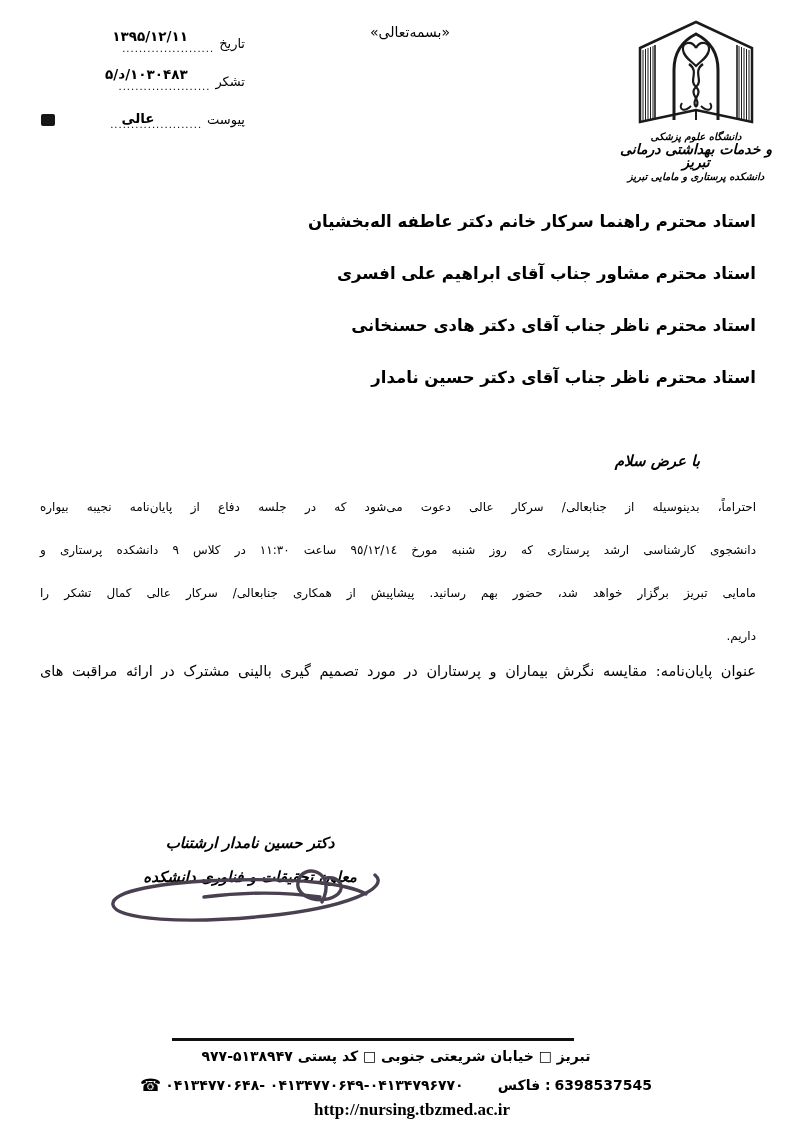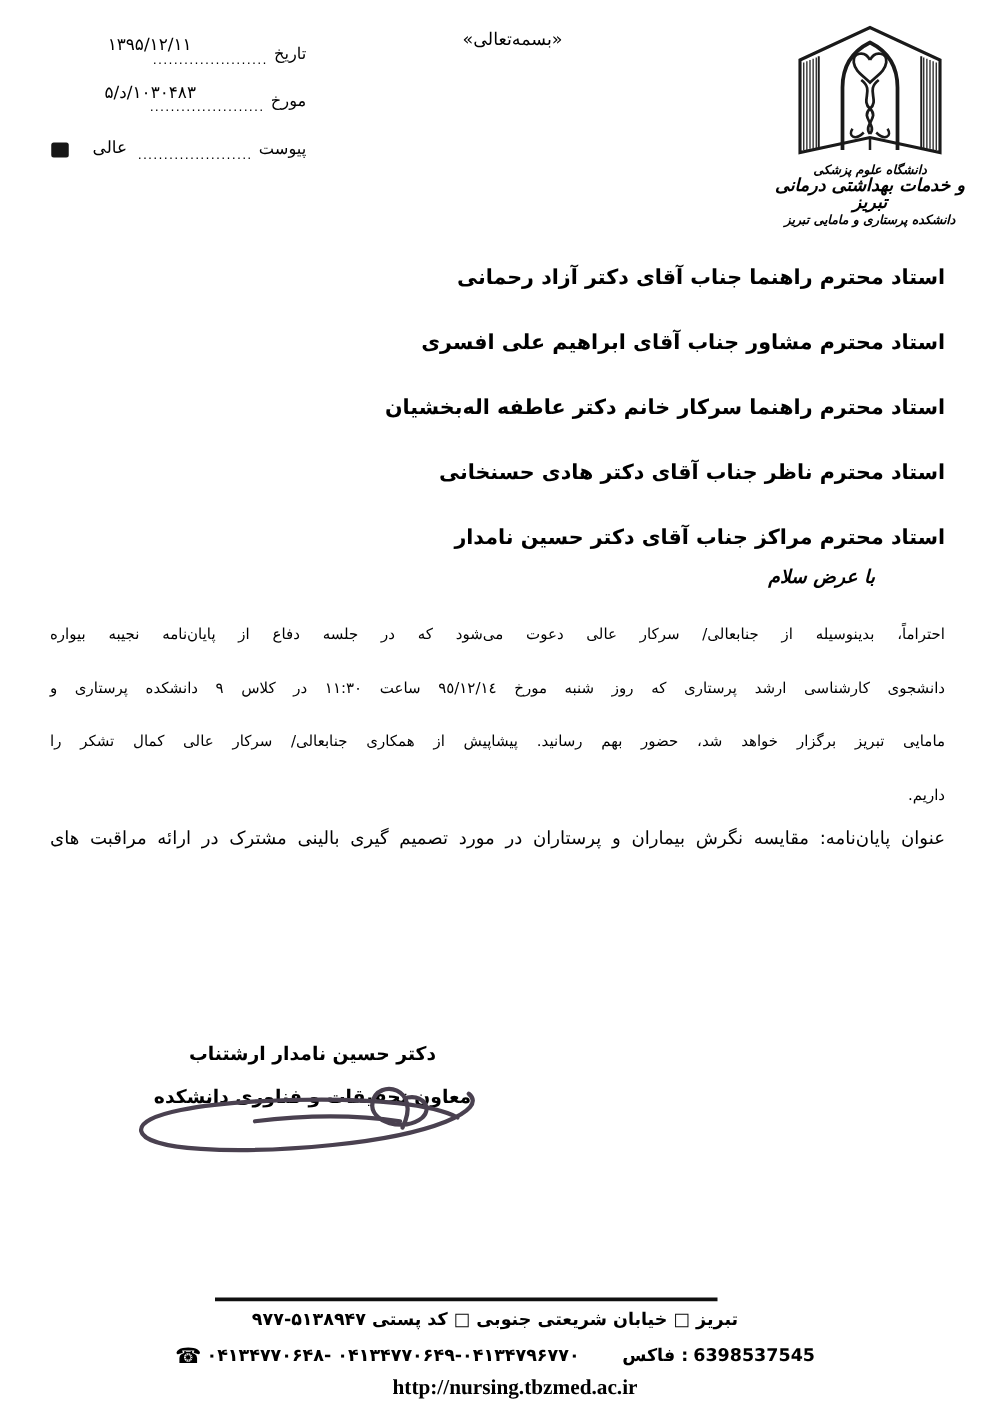--- a/index.html
+++ b/index.html
@@ -6,22 +6,22 @@
   .page{position:relative;width:792px;height:1136px;background:#ffffff;margin:0 auto;
         font-family:"DejaVu Sans","Liberation Sans",sans-serif;color:#000;overflow:hidden;}
 
   
   .hdr-left{position:absolute;top:24px;left:50px;width:195px;direction:rtl;}
   .hdr-row{display:flex;align-items:flex-end;gap:5px;height:28px;margin-bottom:10px;}
   .hdr-label{font-size:13px;white-space:nowrap;padding-bottom:1px;}
   .hdr-box{position:relative;width:128px;height:28px;overflow:visible;}
   .hdr-dots{position:absolute;bottom:-2px;right:0;left:0;font-size:10px;letter-spacing:1px;
             white-space:nowrap;overflow:hidden;line-height:10px;}
-  .hdr-value{position:absolute;bottom:8px;right:0;left:0;text-align:left;
-             font-size:13.5px;font-weight:normal;white-space:nowrap;}
+  .hdr-value{position:absolute;bottom:8px;right:0;left:0;text-align:center;
+             font-size:13.5px;font-weight:bold;white-space:nowrap;}
   .hdr-value.num{direction:ltr;unicode-bidi:bidi-override;}
   .hdr-value.online{bottom:2px;}
   .artifact{position:absolute;top:114px;left:41px;width:14px;height:12px;background:#161616;border-radius:2px;}
 
   
   .besmele{position:absolute;top:24px;left:330px;width:160px;text-align:center;
            direction:rtl;font-size:14px;}
 
   
   .logo{position:absolute;top:10px;left:614px;width:164px;text-align:center;direction:rtl;}
@@ -44,21 +44,21 @@
   .bline{font-size:12px;line-height:43px;}
   .bline.just{text-align:justify;text-align-last:justify;text-justify:inter-word;}
   .bline.start{text-align:right;}
 
   
   .thesis{position:absolute;top:650px;right:36px;left:40px;direction:rtl;}
   .thesis .t1{font-size:14.5px;line-height:43px;text-align:justify;text-align-last:justify;text-justify:inter-word;}
   .thesis .t2{font-size:14.5px;line-height:43px;text-align:right;padding-right:96px;}
 
   
-  .sig{position:absolute;top:832px;left:100px;width:300px;text-align:center;direction:rtl;}
+  .sig{position:absolute;top:832px;left:100px;width:300px;text-align:center;direction:rtl;font-style:italic;}
   .sig-name{font-size:15px;font-weight:bold;line-height:22px;margin-bottom:12px;}
   .sig-title{font-size:15px;font-weight:bold;line-height:22px;}
   .sig-scrawl{position:absolute;top:850px;left:86px;pointer-events:none;}
 
   
   .f-rule{position:absolute;top:1038px;left:172px;width:402px;height:3px;background:#101010;}
   .f-address{position:absolute;top:1048px;left:96px;width:600px;text-align:center;direction:rtl;
              font-weight:bold;font-size:14px;}
   .f-phones{position:absolute;top:1077px;left:140px;width:512px;display:flex;
             justify-content:space-between;align-items:center;direction:ltr;
@@ -76,21 +76,21 @@
 
   <div class="hdr-left">
     <div class="hdr-row">
       <span class="hdr-label">تاریخ</span>
       <span class="hdr-box">
         <span class="hdr-value">۱۳۹۵/۱۲/۱۱</span>
         <span class="hdr-dots">......................</span>
       </span>
     </div>
     <div class="hdr-row">
-      <span class="hdr-label">مورخ</span>
+      <span class="hdr-label">تشکر</span>
       <span class="hdr-box">
         <span class="hdr-value num">۵/د/۱۰۳۰۴۸۳</span>
         <span class="hdr-dots">......................</span>
       </span>
     </div>
     <div class="hdr-row">
       <span class="hdr-label">پیوست</span>
       <span class="hdr-box">
         <span class="hdr-value online">عالی</span>
         <span class="hdr-dots">......................</span>
@@ -127,25 +127,24 @@
         <path d="M71,96 C64,103 58,99 62,93" stroke-width="2"></path>
         <path d="M81,96 C88,103 94,99 90,93" stroke-width="2"></path>
       </g>
     </svg>
     <div class="logo-t s1">دانشگاه علوم پزشکی</div>
     <div class="logo-t s2">و خدمات بهداشتی درمانی تبریز</div>
     <div class="logo-t s3">دانشکده پرستاری و مامایی تبریز</div>
   </div>
 
   <div class="recipients">
-    <div class="recipient">استاد محترم راهنما  جناب آقای دکتر آزاد رحمانی</div>
+    <div class="recipient">استاد محترم راهنما  سرکار خانم دکتر عاطفه اله‌بخشیان</div>
     <div class="recipient">استاد محترم مشاور جناب آقای ابراهیم علی افسری</div>
-    <div class="recipient">استاد محترم راهنما  سرکار خانم دکتر عاطفه اله‌بخشیان</div>
     <div class="recipient">استاد محترم ناظر جناب آقای دکتر هادی حسنخانی</div>
-    <div class="recipient">استاد محترم مراکز جناب آقای دکتر حسین نامدار</div>
+    <div class="recipient">استاد محترم ناظر جناب آقای دکتر حسین نامدار</div>
   </div>
 
   <div class="salutation">با عرض سلام</div>
 
   <div class="body-par">
     <div class="bline just">احتراماً، بدینوسیله از جنابعالی/ سرکار عالی دعوت می‌شود که در جلسه دفاع از پایان‌نامه نجیبه بیواره</div>
     <div class="bline just">دانشجوی کارشناسی ارشد پرستاری که روز شنبه مورخ ٩٥/١٢/١٤ ساعت ١١:٣٠ در کلاس ٩ دانشکده پرستاری و</div>
     <div class="bline just">مامایی تبریز برگزار خواهد شد، حضور بهم رسانید. پیشاپیش از همکاری جنابعالی/ سرکار عالی  کمال تشکر را</div>
     <div class="bline start">داریم.</div>
   </div>

